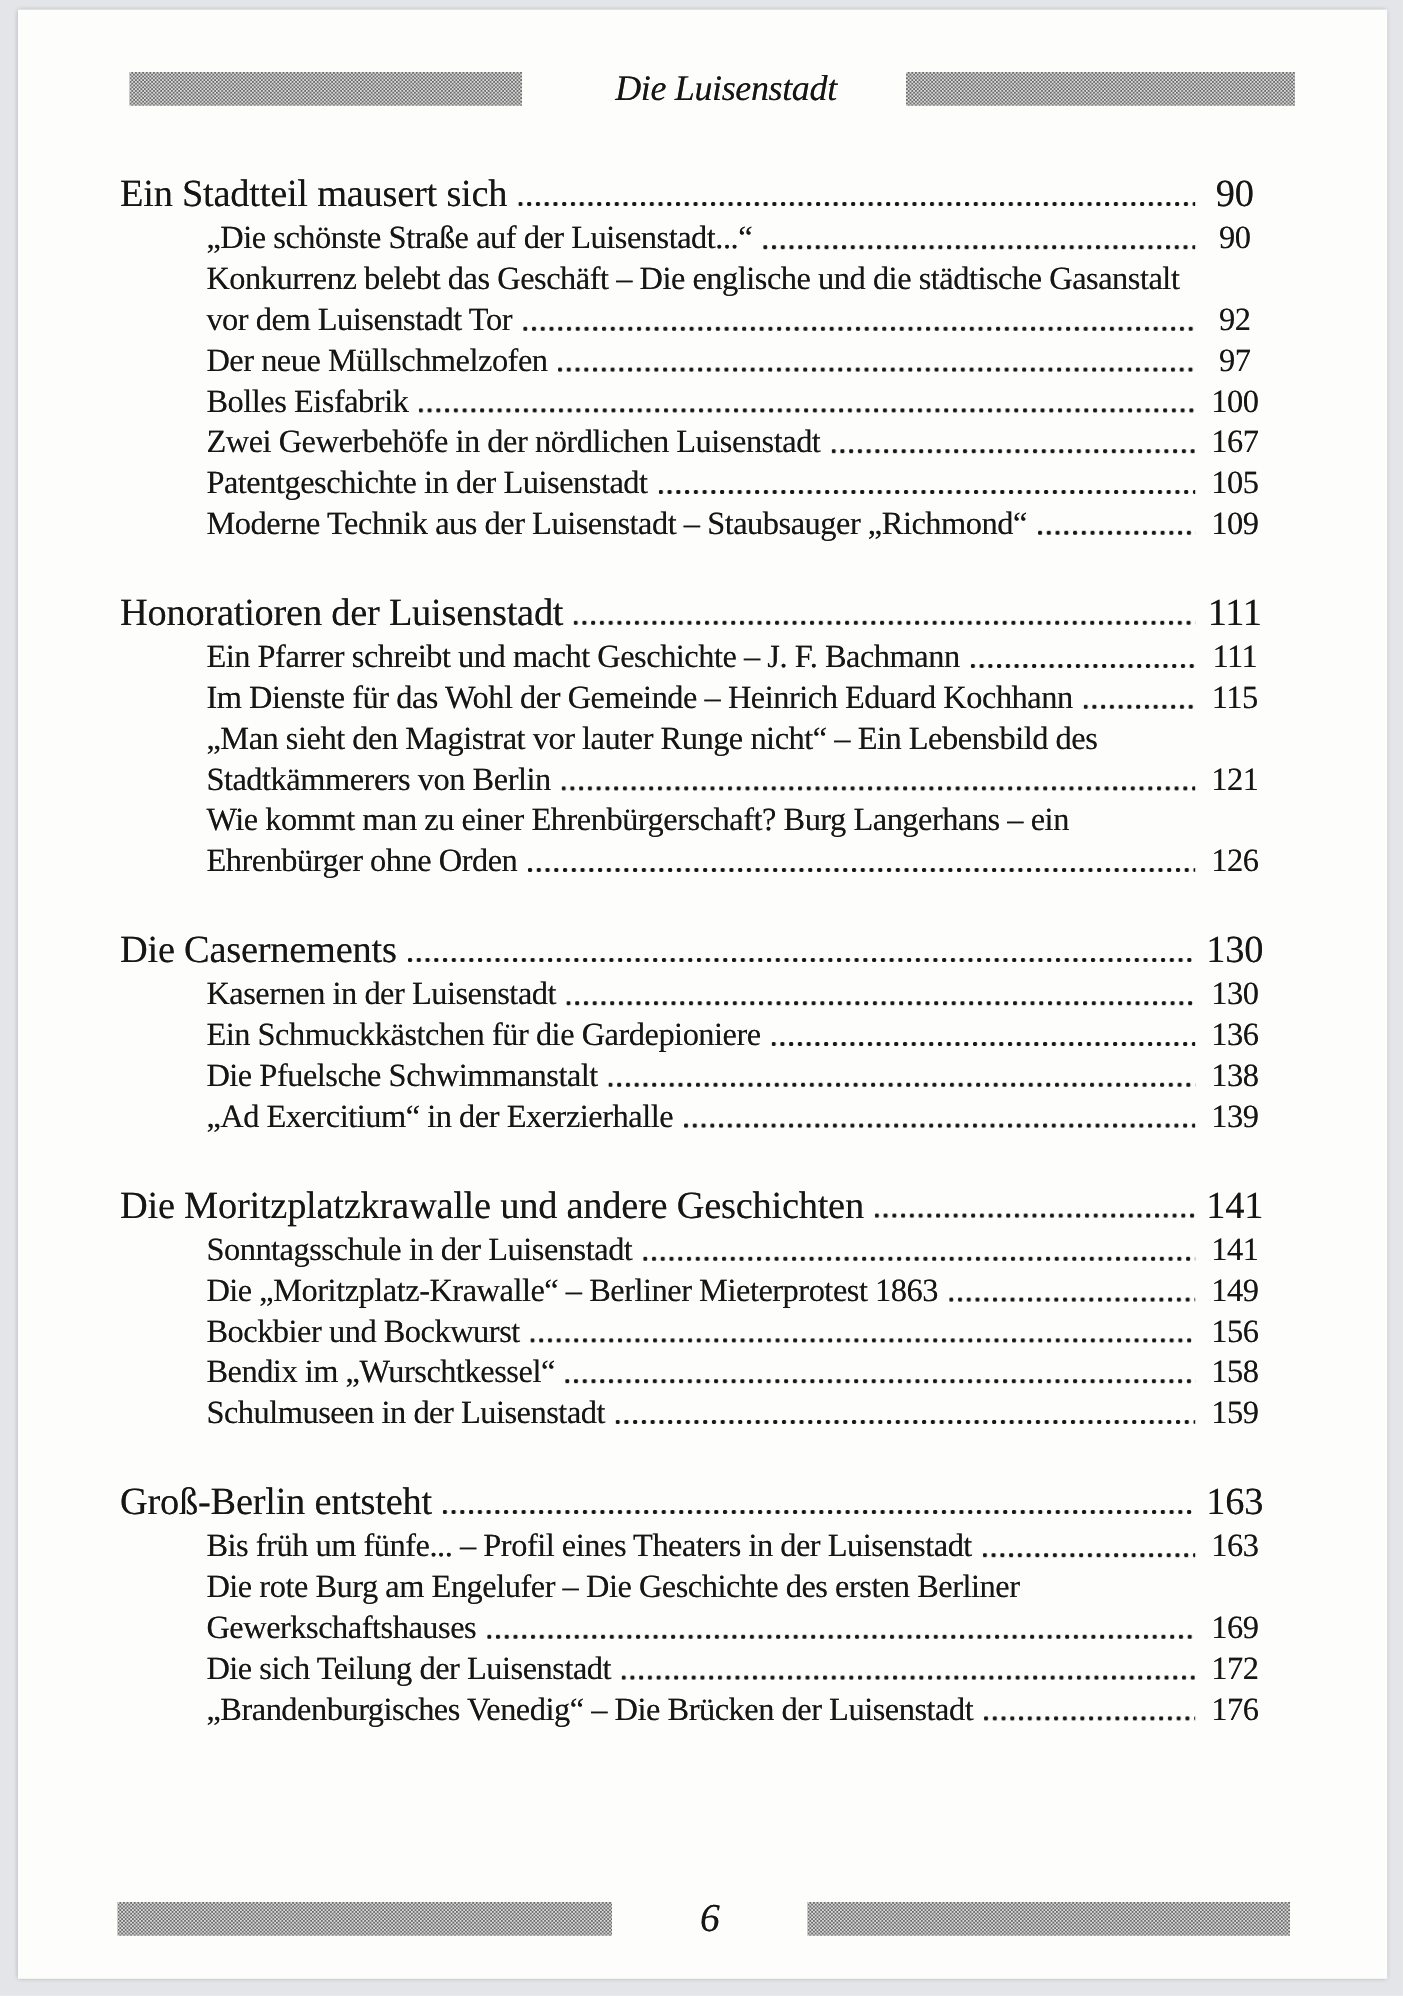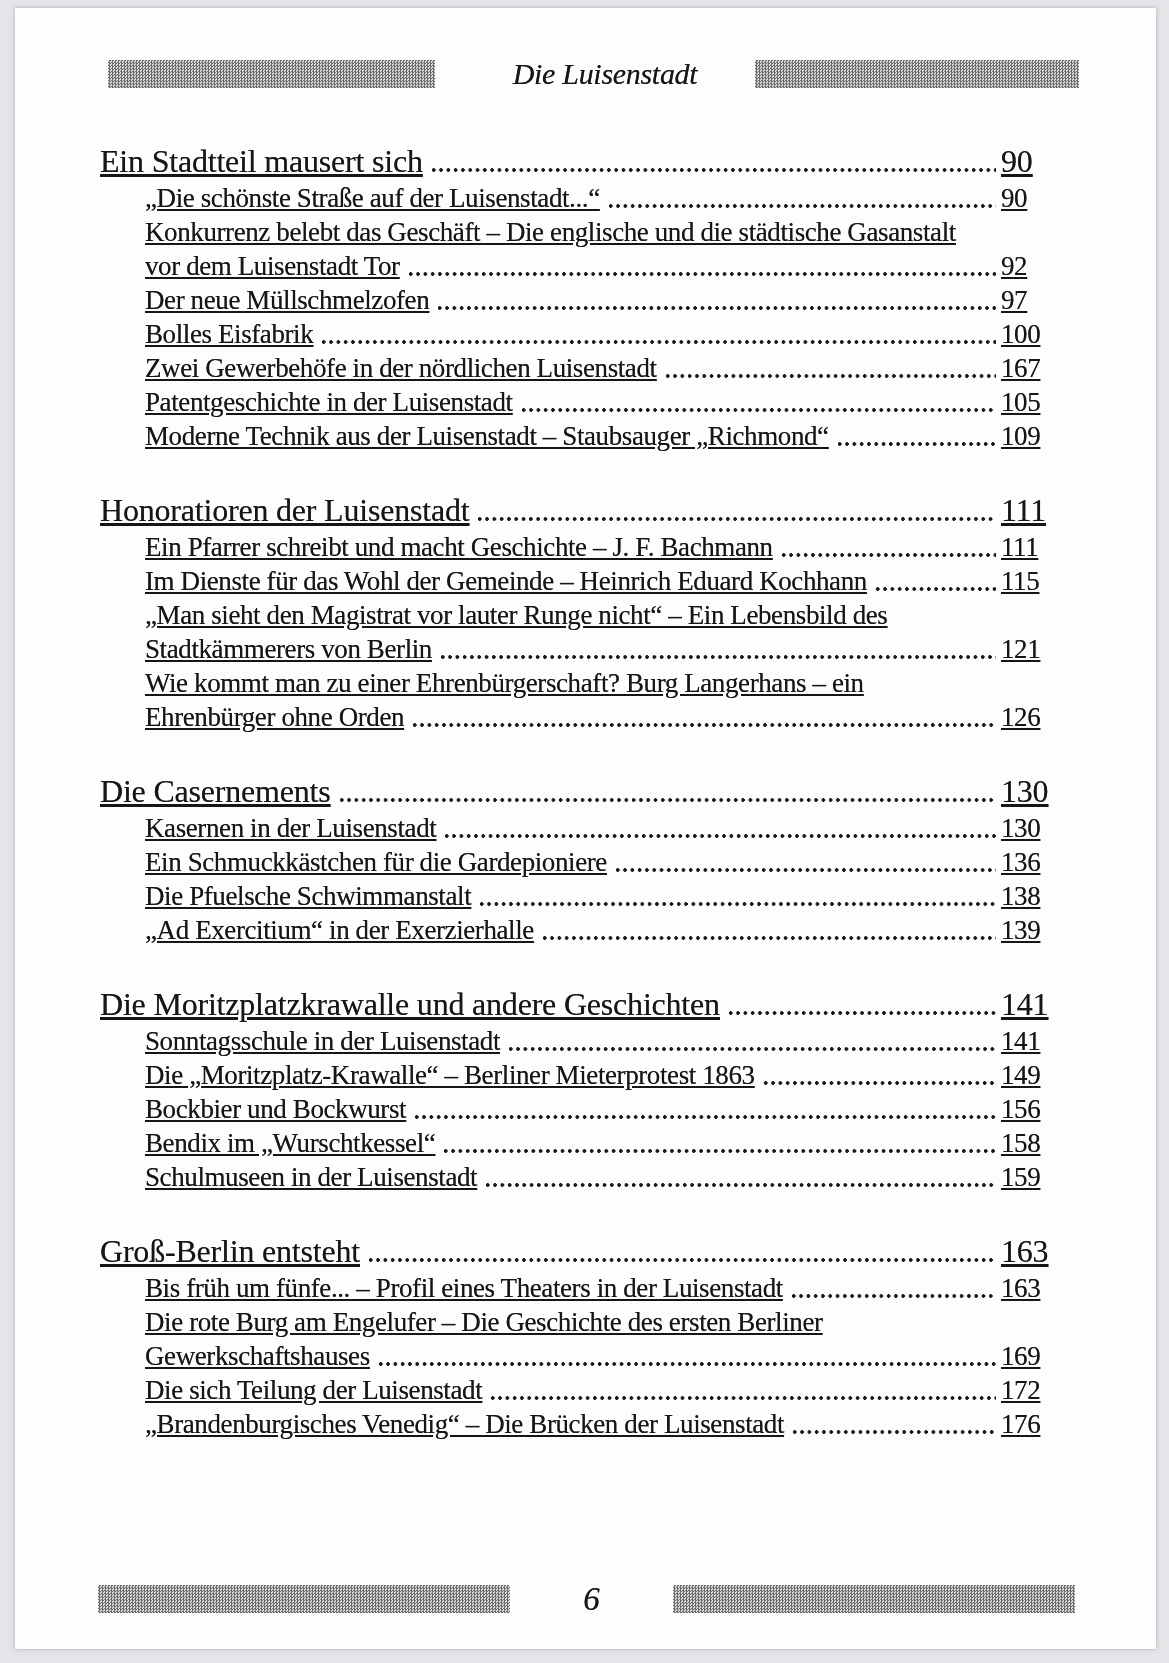--- a/index.html
+++ b/index.html
@@ -36,41 +36,40 @@
   }
   .footer-num {
     position:absolute; left:495px; top:1570px; width:163px; height:42px;
     text-align:center; font-style:italic; font-size:33px; line-height:42px;
     text-shadow:0 0 .5px rgba(0,0,0,.7);
   }
 
   .toc {
     position:absolute; left:85px; top:133px; width:957px;
     text-shadow:0 0 .55px rgba(10,10,10,.65);
-    text-decoration:underline;
   }
   .section + .section { margin-top:37px; }
 
   .row { display:flex; align-items:baseline; }
   .heading {
     font-size:32px; line-height:40px; letter-spacing:-0.2px; white-space:nowrap;
   }
   .item { padding-left:45px; font-size:27px; line-height:34px; letter-spacing:-0.4px; }
-  .pre-line, .line-text { white-space:nowrap; }
+  .pre-line, .line-text { white-space:nowrap;margin-left:27px; }
 
   .leader {
     flex:1 1 auto; align-self:flex-end;
     height:10px; min-width:18px;
     margin:0 5px 4px 9px;
     background-image:radial-gradient(circle at 1.7px 5px, #171717 1.55px, rgba(0,0,0,0) 2.1px);
     background-size:7.3px 10px;
     background-repeat:repeat-x;
   }
   .heading .leader { margin-bottom:6px; }
-  .num { min-width:56px; text-align:left; white-space:nowrap; }
+  .num { min-width:56px; text-align:center; white-space:nowrap; }
 </style>
 </head>
 <body>
 
 <div class="scan-bed">
   <div class="page">
 
     <div>
       <div class="hatch hdr-l"></div>
       <div class="header-title">Die Luisenstadt</div>

